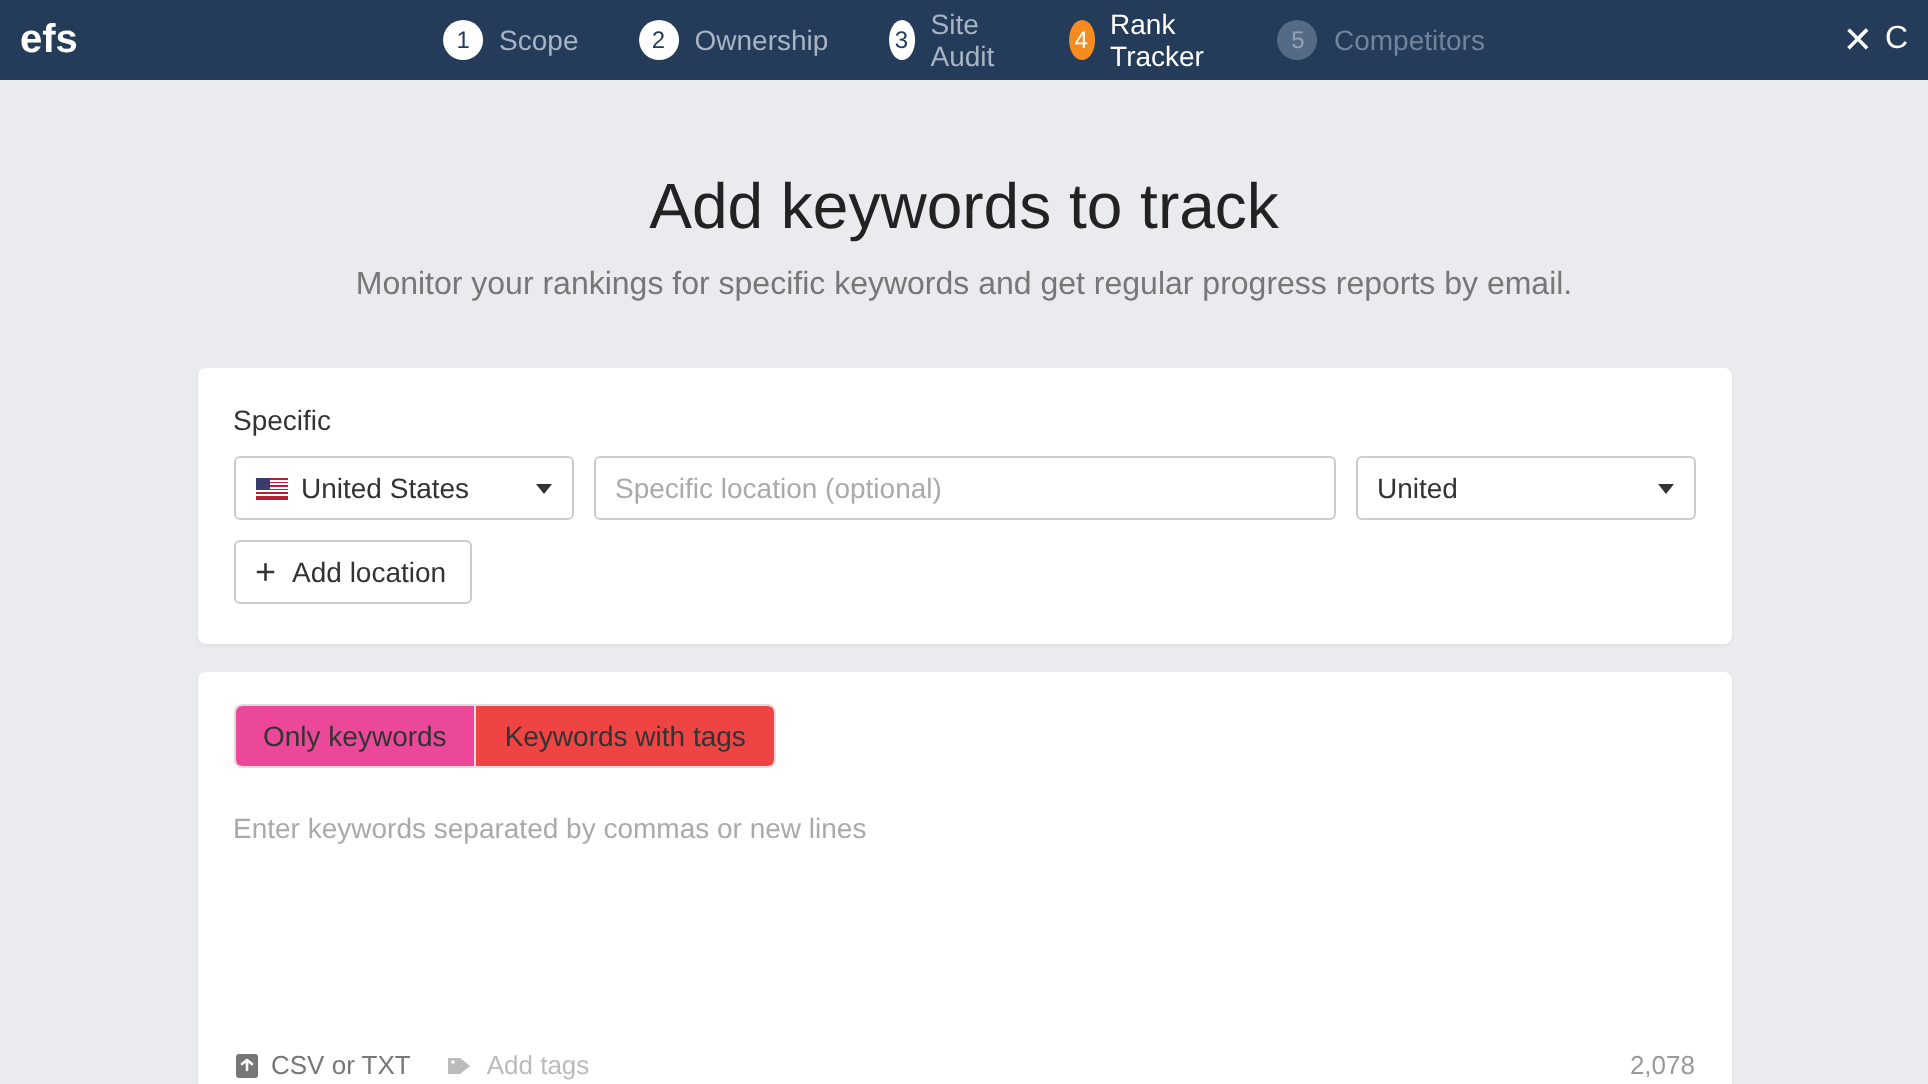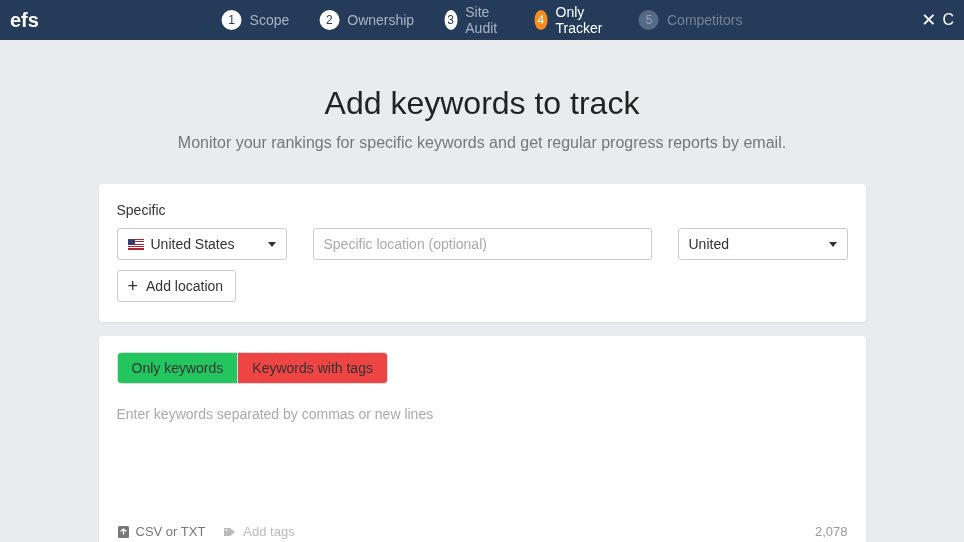--- a/index.html
+++ b/index.html
@@ -108,21 +108,21 @@
       padding: 18px 18px 20px 18px;
       margin-bottom: 14px;
     }
     .section-label {
       font-size: 14px;
       color: #333;
       margin-bottom: 10px;
     }
     .location-row {
       display: flex;
-      gap: 26px;
+      gap: 10px;
       margin-bottom: 10px;
     }
     .select-box {
       border: 1px solid #ccc;
       border-radius: 3px;
       height: 32px;
       display: flex;
       align-items: center;
       padding: 0 10px;
       background: #fff;
@@ -199,21 +199,21 @@
       margin-bottom: 22px;
     }
     .tab {
       padding: 7px 14px;
       font-size: 14px;
       cursor: pointer;
       color: #333;
       background: #ef4444;
     }
     .tab.active {
-      background: #22c55e;
+      background: #ec4899;
       color: #333;
     }
     .tab + .tab {
       border-left: 1px solid #ddd;
     }
     .textarea {
       width: 100%;
       border: none;
       outline: none;
       font-size: 14px;
@@ -262,21 +262,21 @@
     <div class="step">
       <div class="step-circle">2</div>
       <div class="step-label">Ownership</div>
     </div>
     <div class="step">
       <div class="step-circle">3</div>
       <div class="step-label">Site Audit</div>
     </div>
     <div class="step active">
       <div class="step-circle">4</div>
-      <div class="step-label">Only Tracker</div>
+      <div class="step-label">Rank Tracker</div>
     </div>
     <div class="step disabled">
       <div class="step-circle">5</div>
       <div class="step-label">Competitors</div>
     </div>
   </div>
   <div class="close-area">
     <span class="close-x">✕</span>
     <span>C</span>
   </div>

